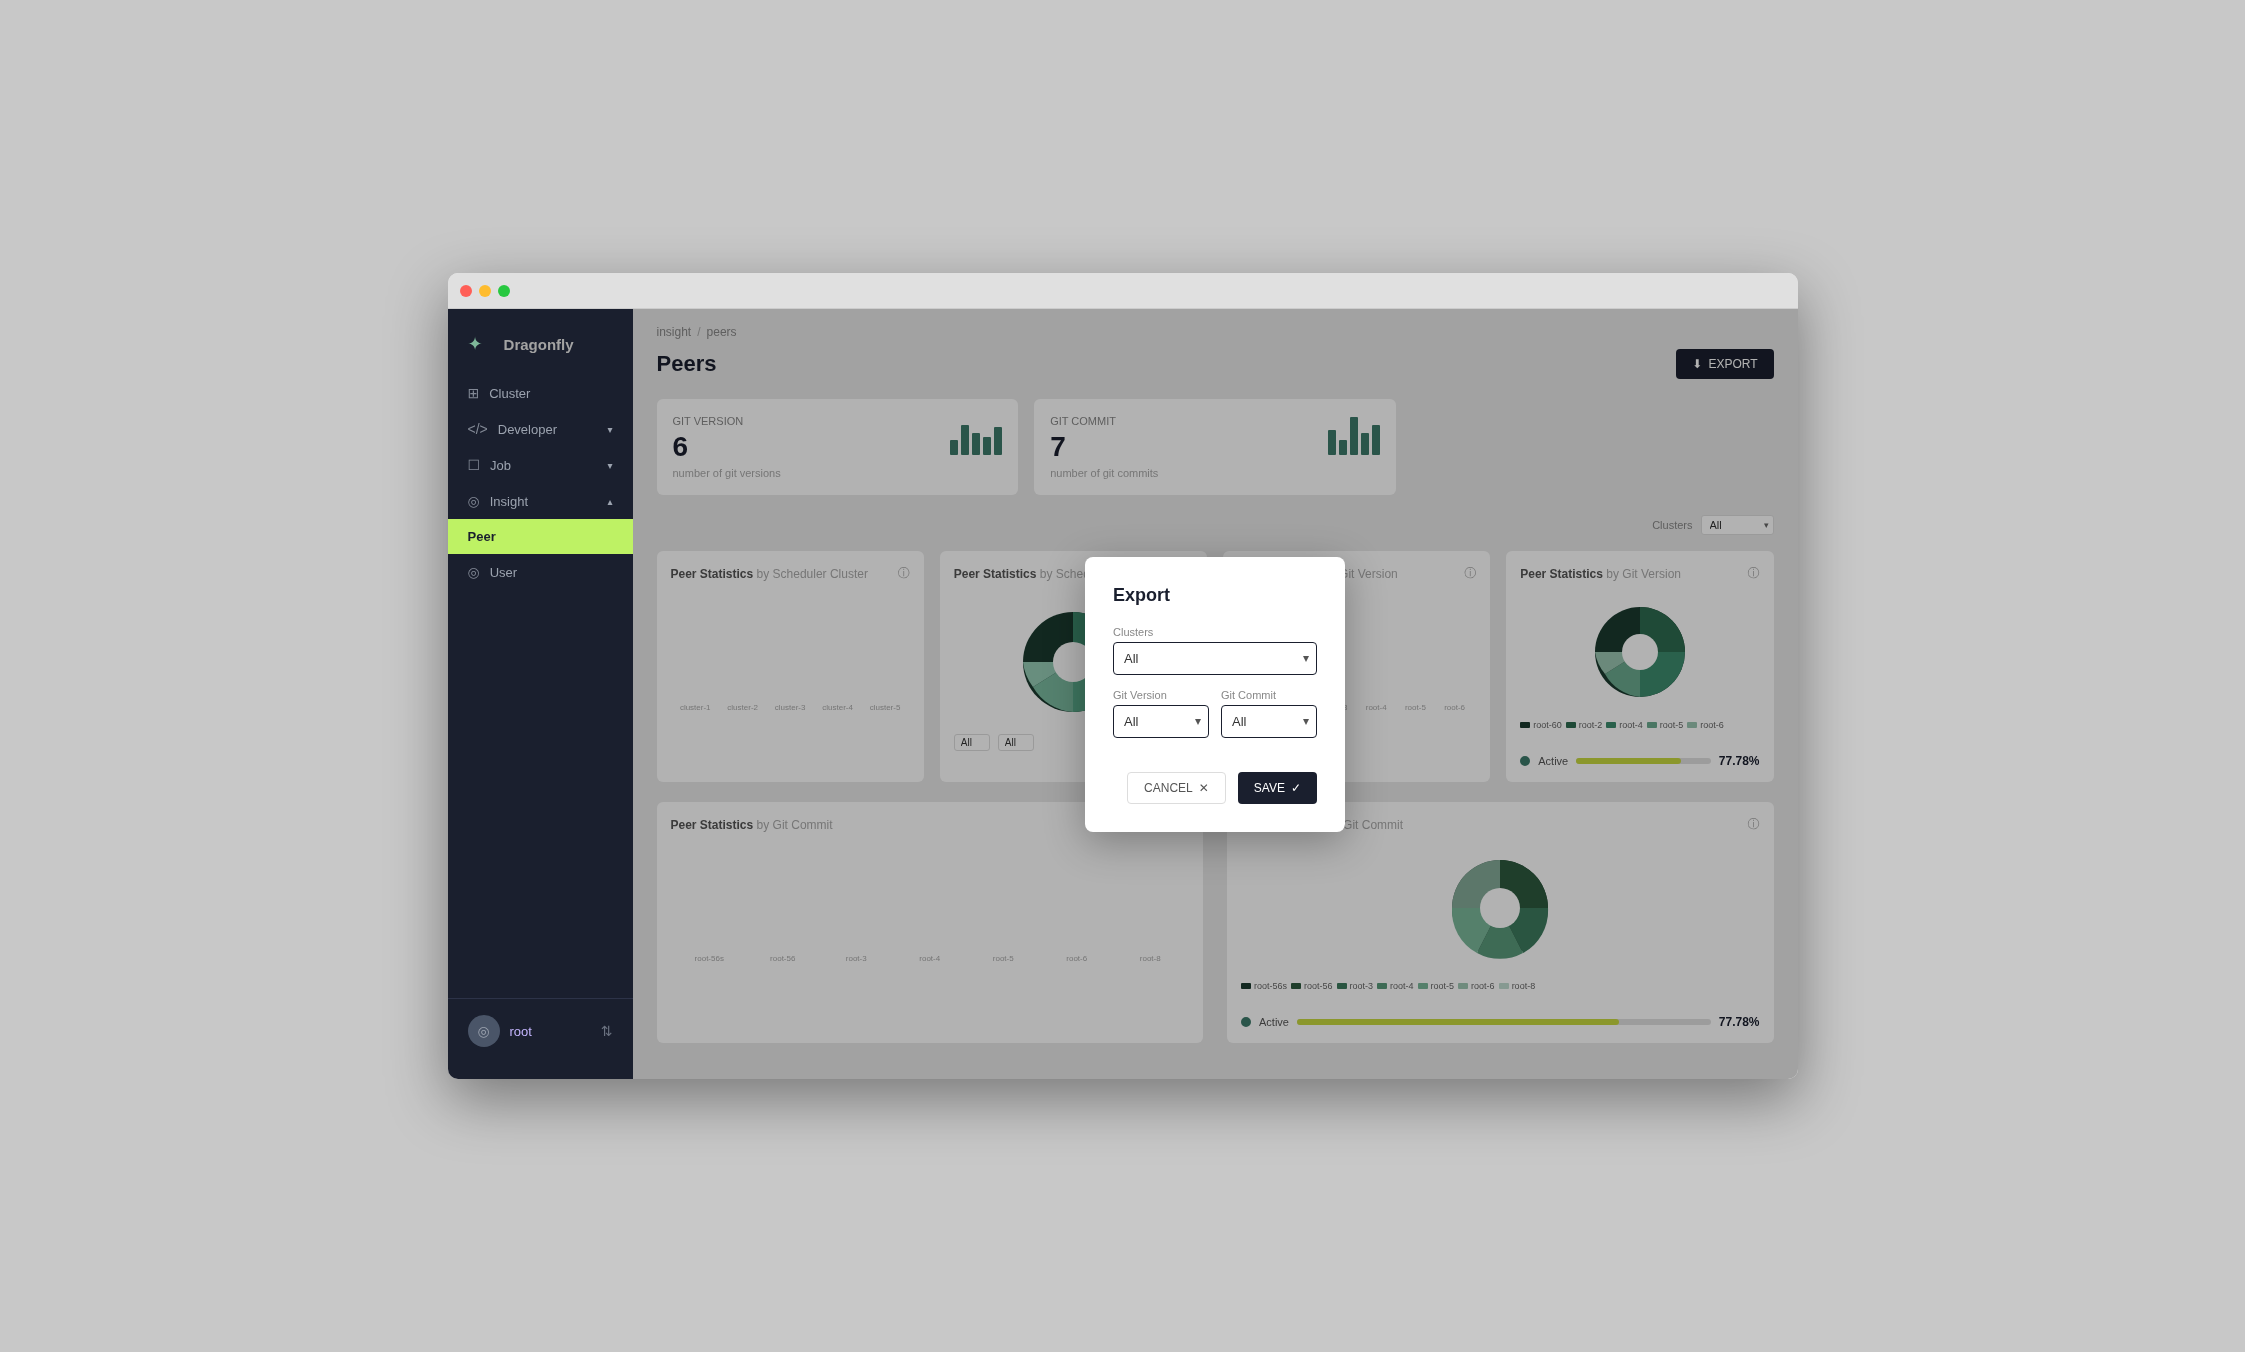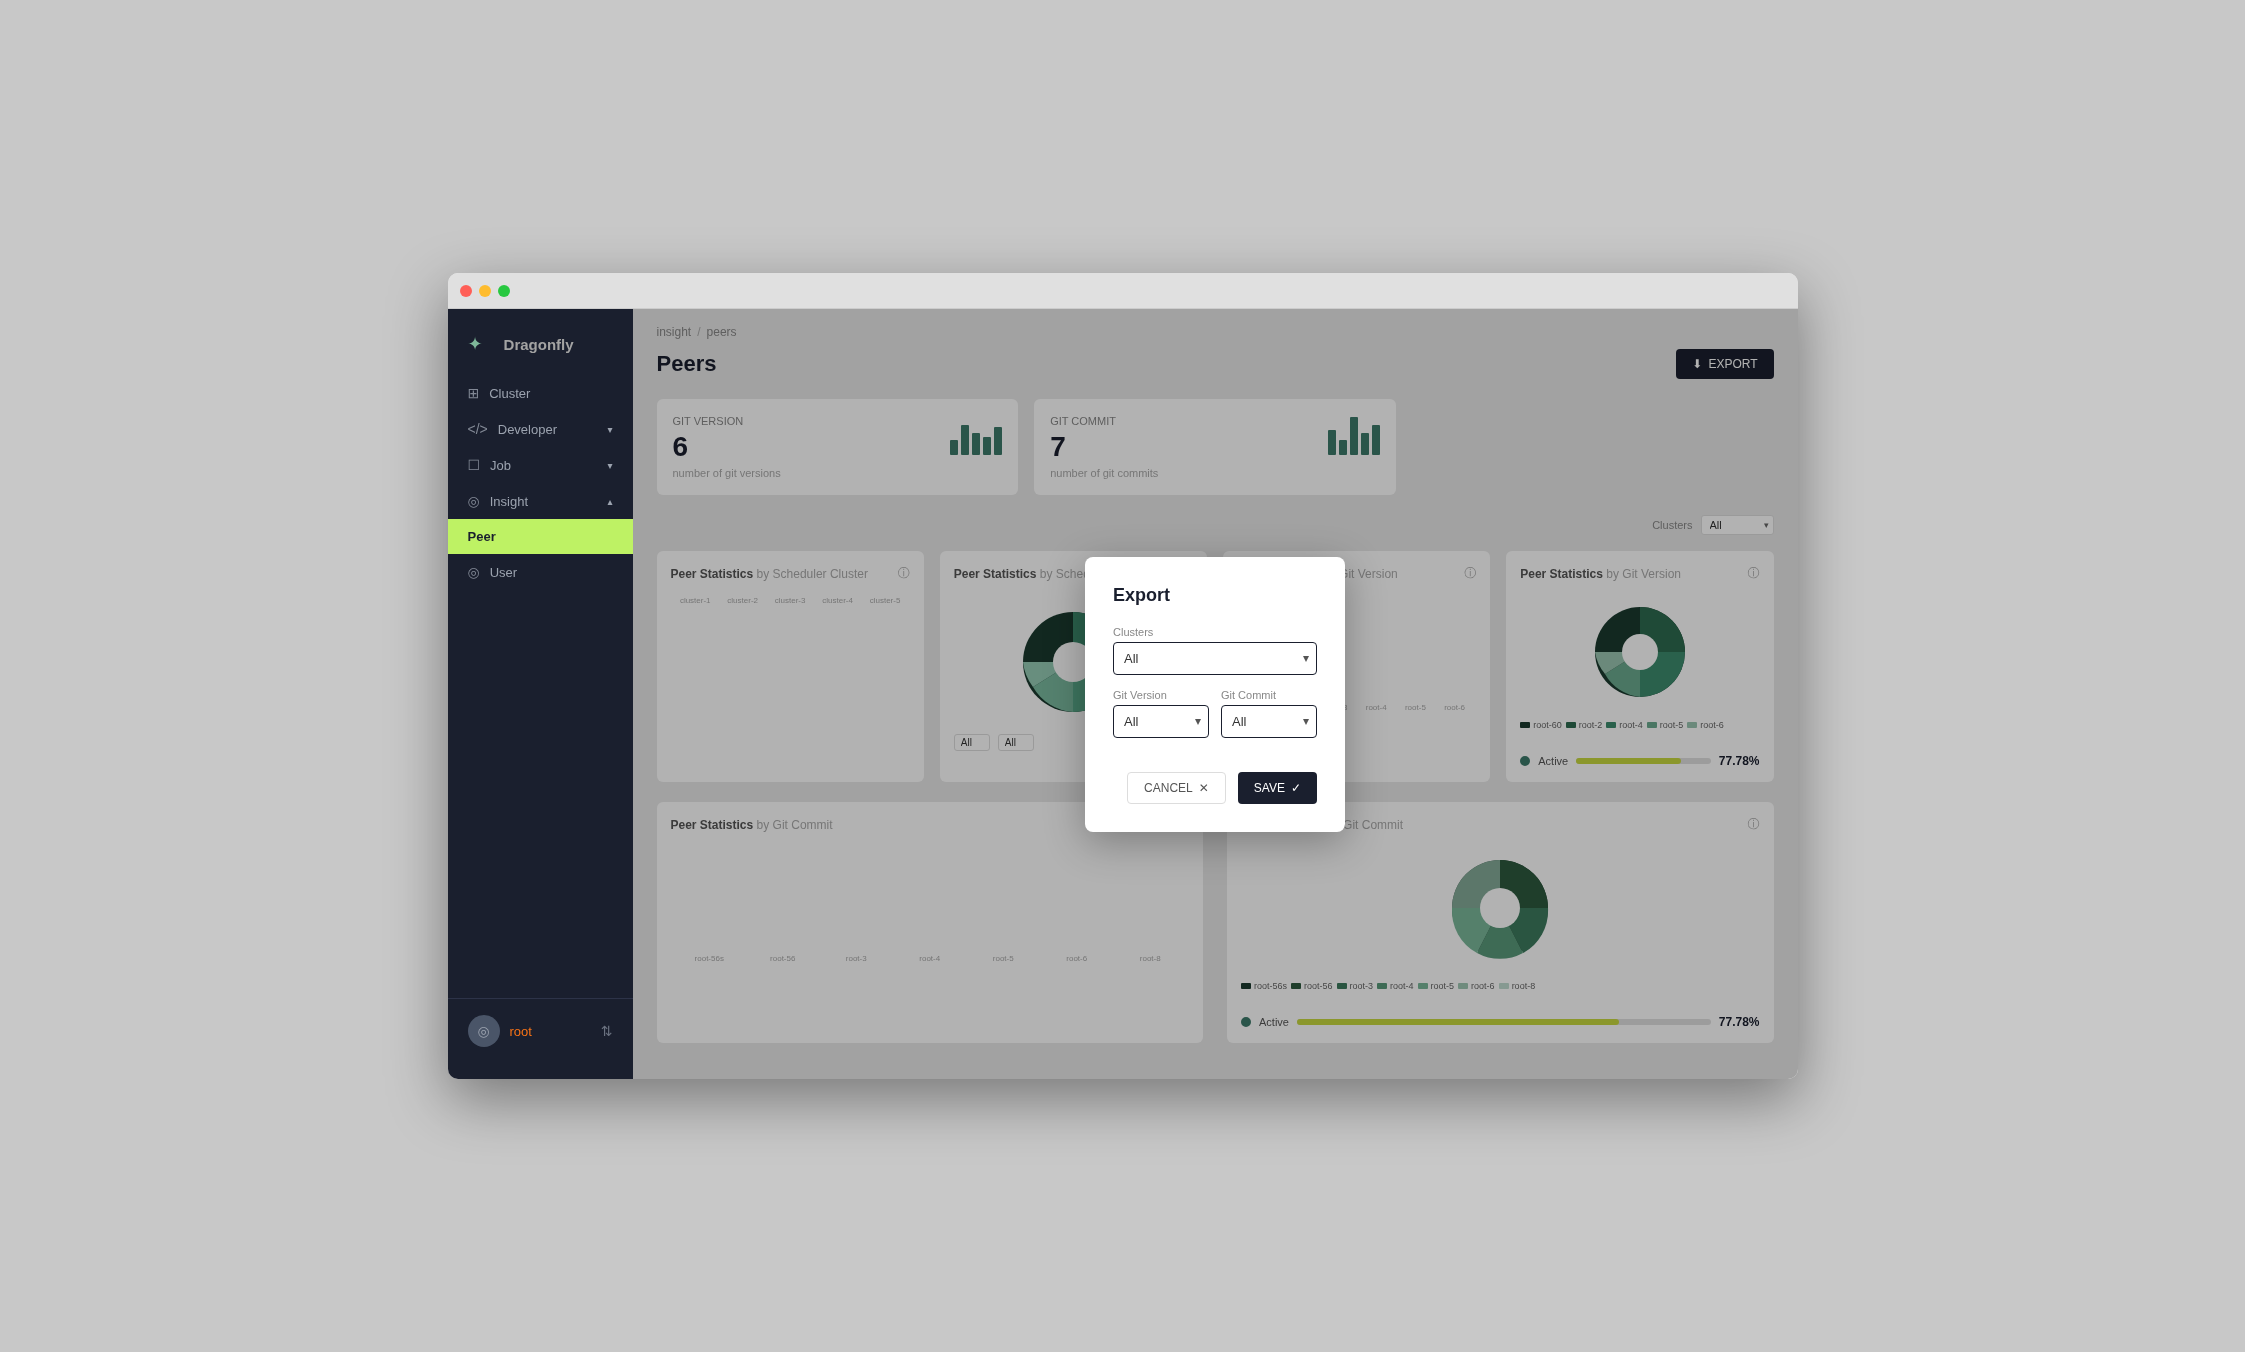--- a/index.html
+++ b/index.html
@@ -26,21 +26,21 @@
     .sidebar-item { display: flex; align-items: center; gap: 10px; padding: 10px 20px; cursor: pointer; color: #9ca3af; font-size: 13px; }
     .sidebar-item.active { background: #bef264; color: #1a1f2e; font-weight: 600; border-radius: 0; }
     .sidebar-item.has-children { justify-content: space-between; }
     .sidebar-item-left { display: flex; align-items: center; gap: 10px; }
     .sidebar-icon { font-size: 14px; opacity: 0.8; }
     .sidebar-chevron { font-size: 10px; }
     
     .sidebar-footer { padding: 16px 20px; border-top: 1px solid #2d3348; display: flex; align-items: center; justify-content: space-between; }
     .sidebar-user { display: flex; align-items: center; gap: 10px; }
     .avatar { width: 32px; height: 32px; border-radius: 50%; background: #4a5568; display: flex; align-items: center; justify-content: center; color: #9ca3af; font-size: 14px; }
-    .sidebar-username { color: #f97316; font-size: 13px; }
+    .sidebar-username { color: #c4b5fd; font-size: 13px; }
     .sidebar-arrows { color: #6b7280; font-size: 14px; }
     
     
     .main { flex: 1; background: #e8e8e8; overflow-y: auto; padding: 16px 24px; position: relative; }
     
     .breadcrumb { display: flex; align-items: center; gap: 6px; font-size: 12px; color: #888; margin-bottom: 10px; }
     .breadcrumb-sep { color: #aaa; }
     
     .page-header { display: flex; align-items: center; justify-content: space-between; margin-bottom: 20px; }
     .page-title { font-size: 22px; font-weight: 700; color: #1a1f2e; }
@@ -231,21 +231,21 @@
       <div class="charts-row">
 
         <div class="chart-panel">
           <div class="chart-panel-header">
             <div class="chart-title">
               <strong>Peer Statistics</strong> <span>by Scheduler Cluster</span>
             </div>
             <span class="chart-info">ⓘ</span>
           </div>
           <div style="position:relative;height:140px">
-            <div style="position:absolute;left:0;top:0;right:0;bottom:20px;display:flex;align-items:flex-start;gap:6px;padding:0 4px">
+            <div style="position:absolute;left:0;top:0;right:0;bottom:20px;display:flex;align-items:flex-end;gap:6px;padding:0 4px">
               <div class="bar-wrap">
                   <div class="bar" style="height:45%"></div>
                   <div class="bar-label">cluster-1</div>
                 </div>
               <div class="bar-wrap">
                   <div class="bar" style="height:12%"></div>
                   <div class="bar-label">cluster-2</div>
                 </div>
               <div class="bar-wrap">
                   <div class="bar" style="height:25%"></div>

